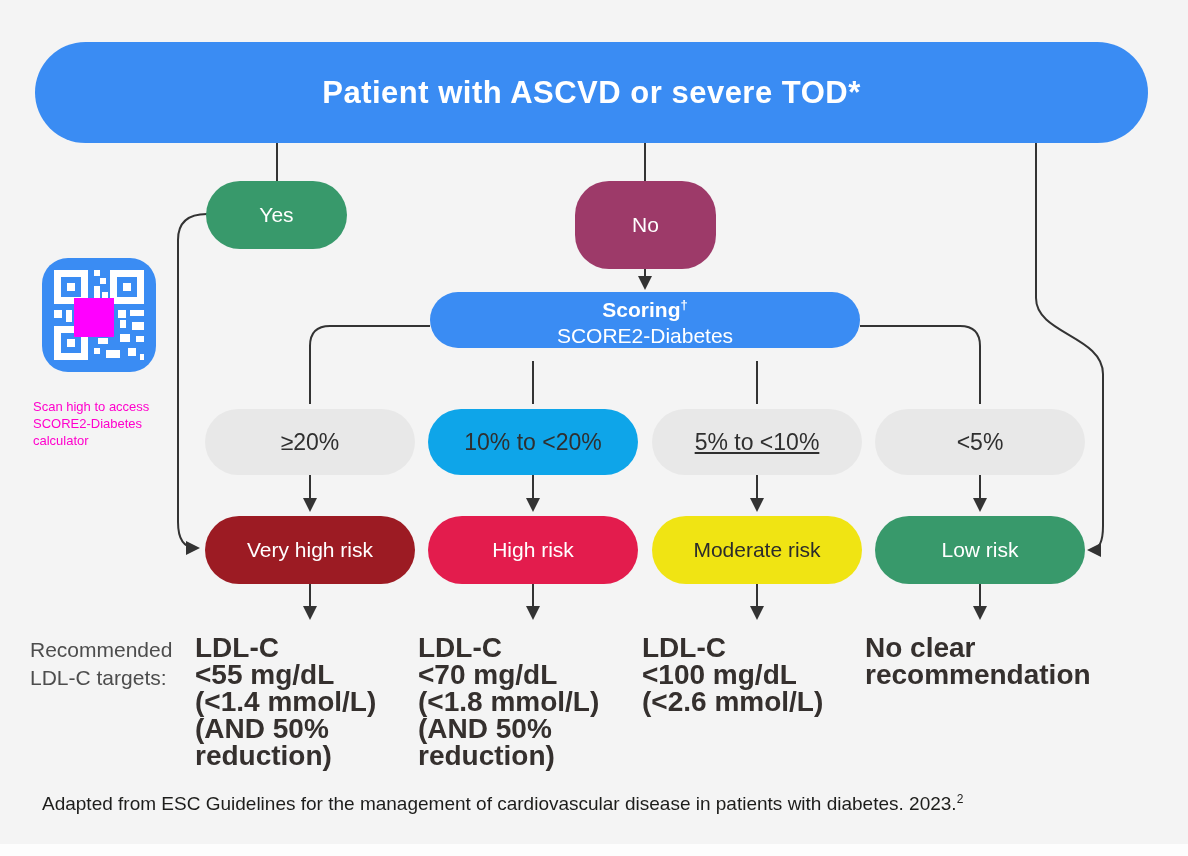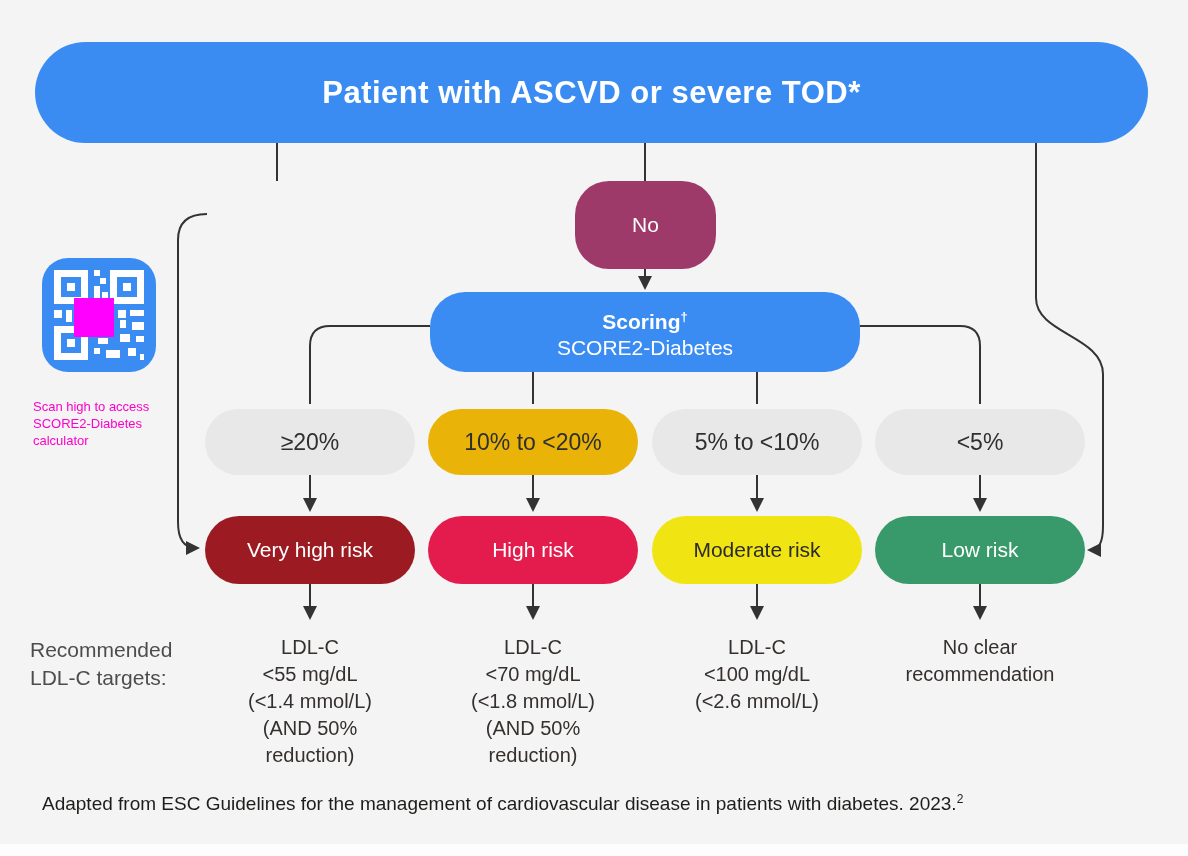--- a/index.html
+++ b/index.html
@@ -8,30 +8,30 @@
   .bottom-strip{position:absolute;left:0;bottom:0;width:1188px;height:12px;background:#fdfdfd;}
   svg.connectors{position:absolute;left:0;top:0;z-index:0;}
   .pill{position:absolute;z-index:1;display:flex;align-items:center;justify-content:center;
         text-align:center;box-sizing:border-box;}
   .banner{left:35px;top:42px;width:1113px;height:101px;border-radius:52px;
           color:#ffffff;font-size:31px;font-weight:700;letter-spacing:.5px;}
   .yes-pill{left:206px;top:181px;width:141px;height:68px;border-radius:34px;
             color:#ffffff;font-size:21px;}
   .no-pill{left:575px;top:181px;width:141px;height:88px;border-radius:34px;
            color:#ffffff;font-size:21px;}
-  .scoring-pill{left:430px;top:292px;width:430px;height:80px;border-radius:35px;
+  .scoring-pill{left:430px;top:292px;width:430px;height:56px;border-radius:35px;
                 color:#ffffff;font-size:21px;flex-direction:column;line-height:26px;}
   .scoring-title{font-weight:700;}
   .scoring-title sup{font-size:13px;}
   .percent-pill{top:409px;width:210px;height:66px;border-radius:33px;
                 color:#2f2f2f;font-size:23px;}
   .risk-pill{top:516px;width:210px;height:68px;border-radius:34px;font-size:21px;}
   .col-0{left:205px;} .col-1{left:428px;} .col-2{left:652px;} .col-3{left:875px;}
-  .target-block{position:absolute;top:634px;width:230px;text-align:center;z-index:1;
-                font-size:20px;font-weight:400;color:#35302e;line-height:27px;}
+  .target-block{position:absolute;top:634px;width:230px;z-index:1;
+                font-size:28px;font-weight:700;color:#35302e;line-height:27px;}
   .tcol-0{left:195px;} .tcol-1{left:418px;} .tcol-2{left:642px;} .tcol-3{left:865px;}
   .targets-label{position:absolute;left:30px;top:636px;z-index:1;font-size:21px;
                  color:#4d4d4d;line-height:28px;}
   .qr-wrap{position:absolute;left:42px;top:258px;width:114px;height:114px;z-index:1;}
   .qr-caption{position:absolute;left:33px;top:398px;width:160px;z-index:1;
               font-size:13px;line-height:17px;}
   .footer{position:absolute;left:30px;top:792px;z-index:1;font-size:19px;color:#1d1d1b;margin-left:12px;}
   .footer sup{font-size:12px;}
 </style>
 </head>
@@ -61,20 +61,21 @@
       <path d="M980,470 V508" marker-end="url(#arrow)"></path>
       <path d="M310,584 V616" marker-end="url(#arrow)"></path>
       <path d="M533,584 V616" marker-end="url(#arrow)"></path>
       <path d="M757,584 V616" marker-end="url(#arrow)"></path>
       <path d="M980,584 V616" marker-end="url(#arrow)"></path>
     </g>
   </svg>
 
   <div class="pill banner" style="background-color: rgb(58, 140, 243);">Patient with ASCVD or severe TOD*</div>
 
+  <div class="pill yes-pill" style="background-color: rgb(56, 153, 107);">Yes</div>
   <div class="pill no-pill" style="background-color: rgb(157, 58, 105);">No</div>
 
   <div class="qr-wrap">
     <svg width="114" height="114" viewBox="0 0 114 114">
       <rect x="0" y="0" width="114" height="114" rx="26" fill="#3a8cf3"></rect>
       <g fill="#ffffff">
         <rect x="12" y="12" width="34" height="34"></rect>
         <rect x="68" y="12" width="34" height="34"></rect>
         <rect x="12" y="68" width="34" height="34"></rect>
         <rect x="52" y="12" width="6" height="6"></rect>
@@ -116,22 +117,22 @@
     </div>
 
   <div class="pill scoring-pill" style="background-color: rgb(58, 140, 243);">
     <div class="scoring-title">
       <span>Scoring</span><sup>†</sup>
     </div>
     <div>SCORE2-Diabetes</div>
   </div>
 
   <div class="pill percent-pill col-0" style="background-color: rgb(232, 232, 232);">≥20%</div>
-  <div class="pill percent-pill col-1" style="background-color: #eab308;">10% to &lt;20%</div>
-  <div class="pill percent-pill col-2" style="background-color: rgb(232, 232, 232);">5% to &lt;10%</div>
+  <div class="pill percent-pill col-1" style="background-color: #0ea5e9;">10% to &lt;20%</div>
+  <div class="pill percent-pill col-2" style="background-color: rgb(232, 232, 232); text-decoration: underline;">5% to &lt;10%</div>
   <div class="pill percent-pill col-3" style="background-color: rgb(232, 232, 232);">&lt;5%</div>
 
   <div class="pill risk-pill col-0" style="background-color: rgb(156, 27, 35); color: rgb(255, 255, 255);">Very high risk</div>
   <div class="pill risk-pill col-1" style="background-color: rgb(227, 28, 77); color: rgb(255, 255, 255);">High risk</div>
   <div class="pill risk-pill col-2" style="background-color: rgb(240, 228, 19); color: rgb(43, 43, 43);">Moderate risk</div>
   <div class="pill risk-pill col-3" style="background-color: rgb(56, 153, 107); color: rgb(255, 255, 255); text-align: right;">Low risk</div>
 
   <div class="targets-label">
       <div>Recommended</div>
       <div>LDL-C targets:</div>

